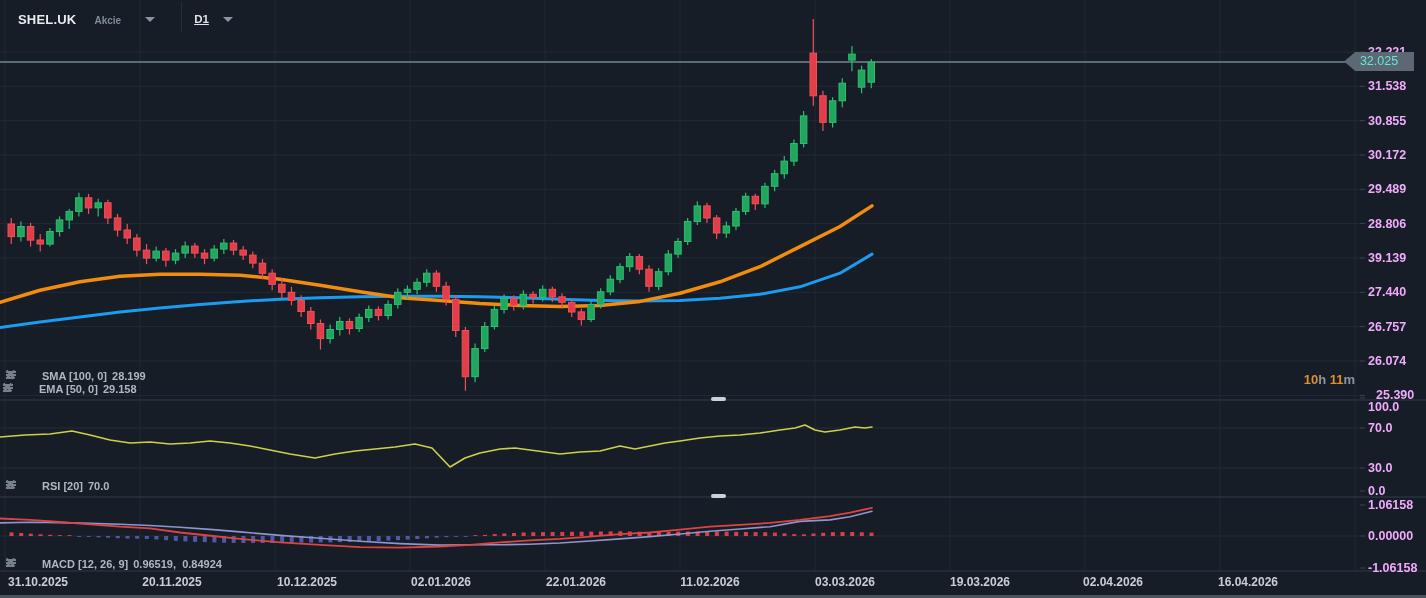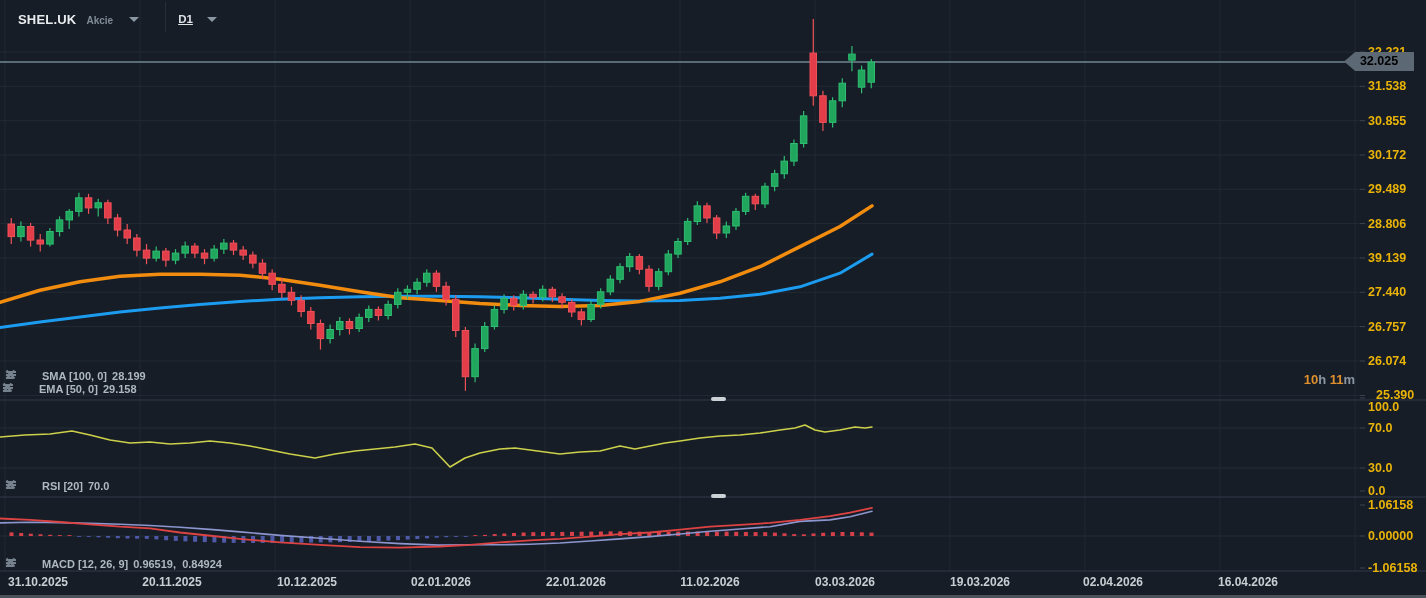--- a/index.html
+++ b/index.html
@@ -1,37 +1,37 @@
 <!DOCTYPE html>
 <html><head>
 <meta charset="utf-8">
 <style>
   html,body{margin:0;padding:0;background:#10161d;}
   #app{position:relative;width:1426px;height:598px;background:#161d26;overflow:hidden;
        font-family:"Liberation Sans",sans-serif;}
   svg{position:absolute;left:0;top:0;}
   .toolbar{position:absolute;left:0;top:0;height:38px;z-index:5;display:flex;align-items:center;}
-  .symbol-group{display:flex;align-items:baseline;gap:10px;padding-left:18px;cursor:pointer;}
+  .symbol-group{display:flex;align-items:baseline;gap:18px;padding-left:18px;cursor:pointer;}
   .sym{font-size:13px;font-weight:700;color:#e9ecee;letter-spacing:.2px;}
   .typ{font-size:10px;font-weight:700;color:#7f8c98;}
   .caret{width:0;height:0;border-left:5px solid transparent;border-right:5px solid transparent;
          border-top:5px solid #8a97a3;align-self:center;margin-left:6px;}
   .sep{width:1px;height:30px;background:#242f3b;margin:0 0 0 26px;align-self:flex-start;margin-top:2px;}
   .tf-group{display:flex;align-items:center;gap:8px;padding-left:12px;cursor:pointer;}
   .tf{font-size:11.5px;font-weight:700;color:#dfe3e6;text-decoration:underline;}
-  .axis-lbl{position:absolute;font-size:12.5px;font-weight:700;color:#eab308;white-space:nowrap;
+  .axis-lbl{position:absolute;font-size:12.5px;font-weight:700;color:#f0abfc;white-space:nowrap;
             transform:translateY(-50%);z-index:4;}
   .date-lbl{position:absolute;font-size:12px;font-weight:700;color:#c9ced3;white-space:nowrap;
             transform:translateX(-50%);z-index:4;}
   .legend{position:absolute;display:flex;align-items:center;gap:5px;z-index:6;height:13px;}
   .licon{width:12px;height:12px;display:inline-flex;align-items:center;justify-content:center;cursor:pointer;}
   .ltext{font-size:11px;font-weight:700;color:#aeb8c1;white-space:pre;margin-left:3px;}
   .lval{margin-left:5px;}
   .badge{position:absolute;left:1344px;width:70px;height:19px;line-height:19px;
-         background:#5c6874;color:#000000;font-size:12.5px;font-weight:700;
+         background:#5c6874;color:#5eead4;font-size:12.5px;font-weight:400;
          padding-left:0;text-align:center;z-index:7;
          clip-path:polygon(0 50%,16% 0,100% 0,100% 100%,16% 100%);}
   .countdown{position:absolute;top:372px;right:71px;font-size:13px;font-weight:700;z-index:6;white-space:pre;}
   .cd-num{color:#df8f2d;}
   .cd-unit{color:#8a97a3;}
   .handle{position:absolute;width:15px;height:4px;border-radius:2px;background:#ccd1d6;z-index:6;cursor:row-resize;}
   .bottom-strip{position:absolute;left:0;top:595px;width:1426px;height:3px;background:#4a525a;z-index:3;}
 </style>
 </head>
 <body>

